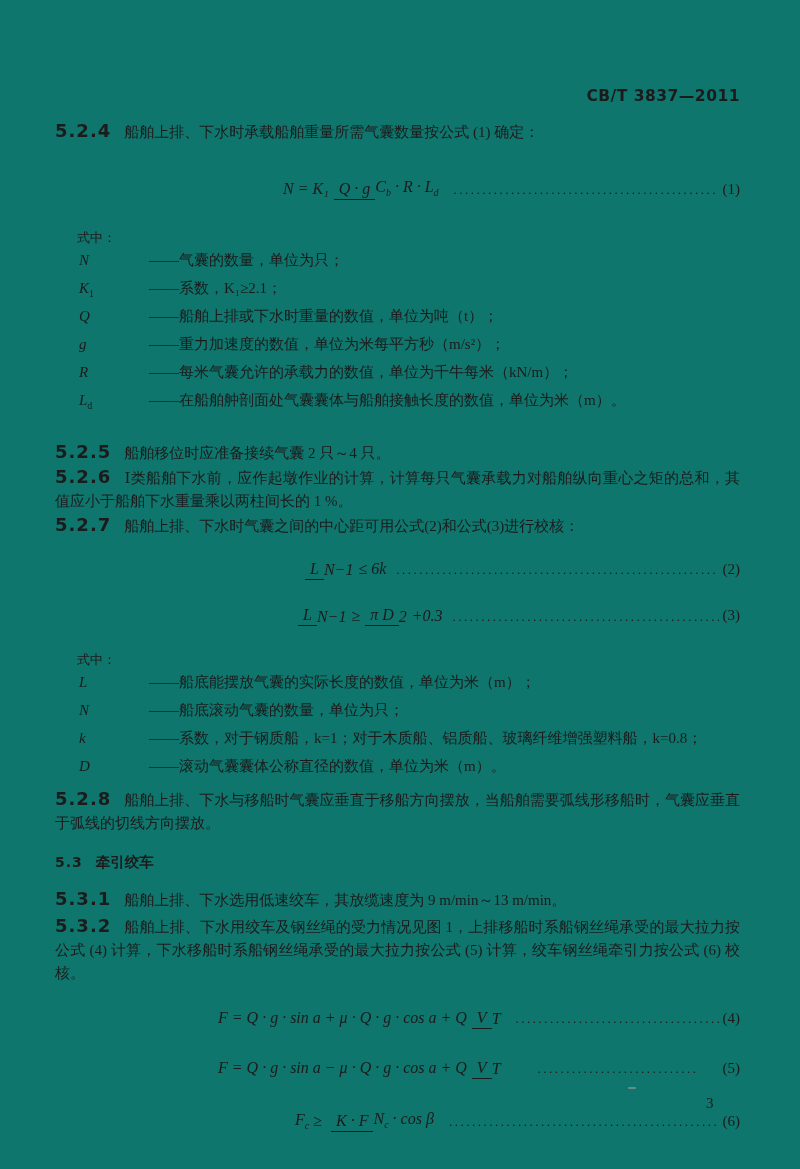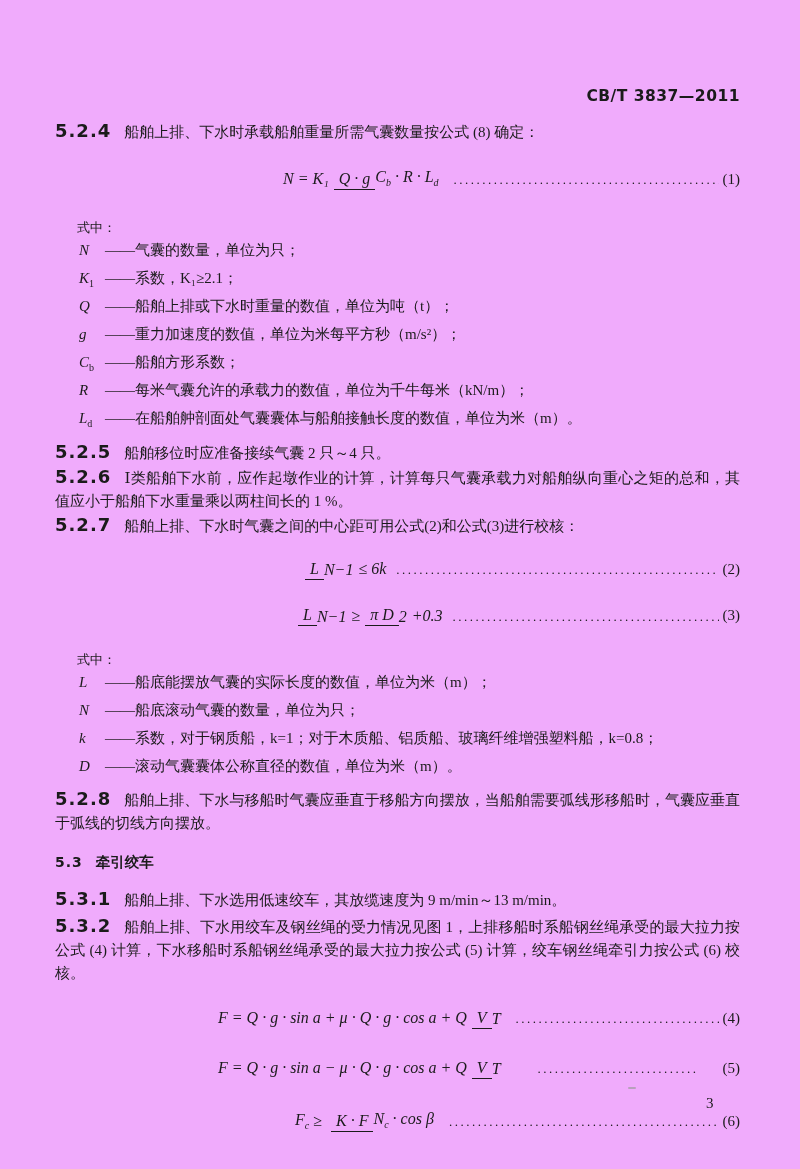--- a/index.html
+++ b/index.html
@@ -1,53 +1,53 @@
 <!DOCTYPE html>
 <html><head>
 <meta charset="utf-8">
 <style>
   html,body{margin:0;padding:0;background:#d9d9d9;}
   .page{
     width:800px;height:1169px;box-sizing:border-box;position:relative;
-    margin:0 auto;background:#f0abfc;color:#1b1b1b;
+    margin:0 auto;background:#0f766e;color:#1b1b1b;
     font-family:"Liberation Serif","DejaVu Serif",serif;
     padding:86px 60px 0 55px;overflow:hidden;
   }
   .doc-header{
     text-align:right;font-family:"DejaVu Sans","Liberation Sans",sans-serif;
     font-weight:bold;font-size:15.5px;letter-spacing:.5px;line-height:20px;
   }
   .para{font-size:15px;line-height:23px;margin:0;text-align:justify;}
   .para .num{
     font-family:"DejaVu Sans","Liberation Sans",sans-serif;font-weight:bold;
     font-size:18px;margin-right:13px;letter-spacing:1px;
   }
   .heading{font-size:15px;line-height:23px;margin:0;}
   .heading .num{font-family:"DejaVu Sans","Liberation Sans",sans-serif;font-weight:bold;font-size:14px;margin-right:13px;letter-spacing:1px;}
   .heading .htext{font-weight:bold;font-family:"DejaVu Sans","Liberation Sans",sans-serif;font-size:14.5px;}
   .where{font-size:13px;line-height:23px;margin:0;padding-left:22px;}
   .def-item{display:flex;font-size:15px;line-height:23px;padding-left:24px;}
   .def-item .sym{font-style:italic;min-width:26px;white-space:nowrap;}
   .def-item .sym sub{font-style:normal;font-size:10px;}
-  .def-item .desc{flex:1;}
+  .def-item .desc{flex:1;margin-left:44px;}
   .formula{display:flex;align-items:center;}
   .f-body{display:inline-flex;align-items:center;white-space:nowrap;font-style:italic;font-size:16px;}
   .f-body .up{font-style:normal;}
   .frac{display:inline-flex;flex-direction:row;align-items:center;vertical-align:middle;margin:0 5px;line-height:19px;}
   .frac .fnum{border-bottom:1.4px solid #1b1b1b;padding:0 5px 1px 5px;text-align:center;}
   .frac .fden{padding-top:1px;text-align:center;}
   .frac sub, .f-body sub{font-size:10px;}
   .dots{flex:1;overflow:hidden;white-space:nowrap;letter-spacing:2.5px;font-size:13px;margin:0 4px 0 10px;transform:translateY(1px);font-style:normal;}
   .f-label{font-size:15px;white-space:nowrap;}
   
   .mt-h1{margin-top:13px;}
-  .f1{margin-top:6px;height:58px;}
+  .f1{margin-top:16px;height:58px;}
   .f1 .f-body{margin-left:228px;}
   .mt-where1{margin-top:8px;}
-  .mt-525{margin-top:5px;}
+  .mt-525{margin-top:23px;}
   .f2{margin-top:8px;height:46px;}
   .f2 .f-body{margin-left:245px;}
   .f3{height:47px;}
   .f3 .f-body{margin-left:238px;}
   .mt-where2{margin-top:9px;}
   .mt-528{margin-top:4px;}
   .mt-53{margin-top:16px;}
   .mt-531{margin-top:13px;}
   .mt-532{margin-top:2px;}
   .f4{margin-top:8px;height:50px;}
@@ -59,21 +59,21 @@
   .page-number{position:absolute;left:706px;top:1095px;font-size:15px;}
   .artifact{position:absolute;left:628px;top:1087px;width:8px;height:2px;background:#9a9a9a;opacity:.65;border-radius:1px;}
 </style>
 </head>
 <body>
 
 <div class="page">
 
   <div class="doc-header">CB/T 3837—2011</div>
 
-  <p class="para mt-h1"><span class="num">5.2.4</span><span>船舶上排、下水时承载船舶重量所需气囊数量按公式 (8) 确定：</span></p>
+  <p class="para mt-h1"><span class="num">5.2.4</span><span>船舶上排、下水时承载船舶重量所需气囊数量按公式 (1) 确定：</span></p>
 
   <div class="formula f1">
     <span class="f-body">
       <span>N = K₁</span>
       <span class="frac">
         <span class="fnum">Q · g</span>
         <span class="fden"><span>C</span><sub>b</sub><span> · R · L</span><sub>d</sub></span>
       </span>
     </span>
     <span class="dots">......................................................................</span>
@@ -90,24 +90,20 @@
       <span class="sym"><i>K</i><sub>1</sub></span>
       <span class="desc">——系数，K₁≥2.1；</span>
     </div>
   <div class="def-item">
       <span class="sym"><i>Q</i><sub></sub></span>
       <span class="desc">——船舶上排或下水时重量的数值，单位为吨（t）；</span>
     </div>
   <div class="def-item">
       <span class="sym"><i>g</i><sub></sub></span>
       <span class="desc">——重力加速度的数值，单位为米每平方秒（m/s²）；</span>
-    </div>
-  <div class="def-item">
-      <span class="sym"><i>C</i><sub>b</sub></span>
-      <span class="desc">——船舶方形系数；</span>
     </div>
   <div class="def-item">
       <span class="sym"><i>R</i><sub></sub></span>
       <span class="desc">——每米气囊允许的承载力的数值，单位为千牛每米（kN/m）；</span>
     </div>
   <div class="def-item">
       <span class="sym"><i>L</i><sub>d</sub></span>
       <span class="desc">——在船舶舯剖面处气囊囊体与船舶接触长度的数值，单位为米（m）。</span>
     </div>
 

